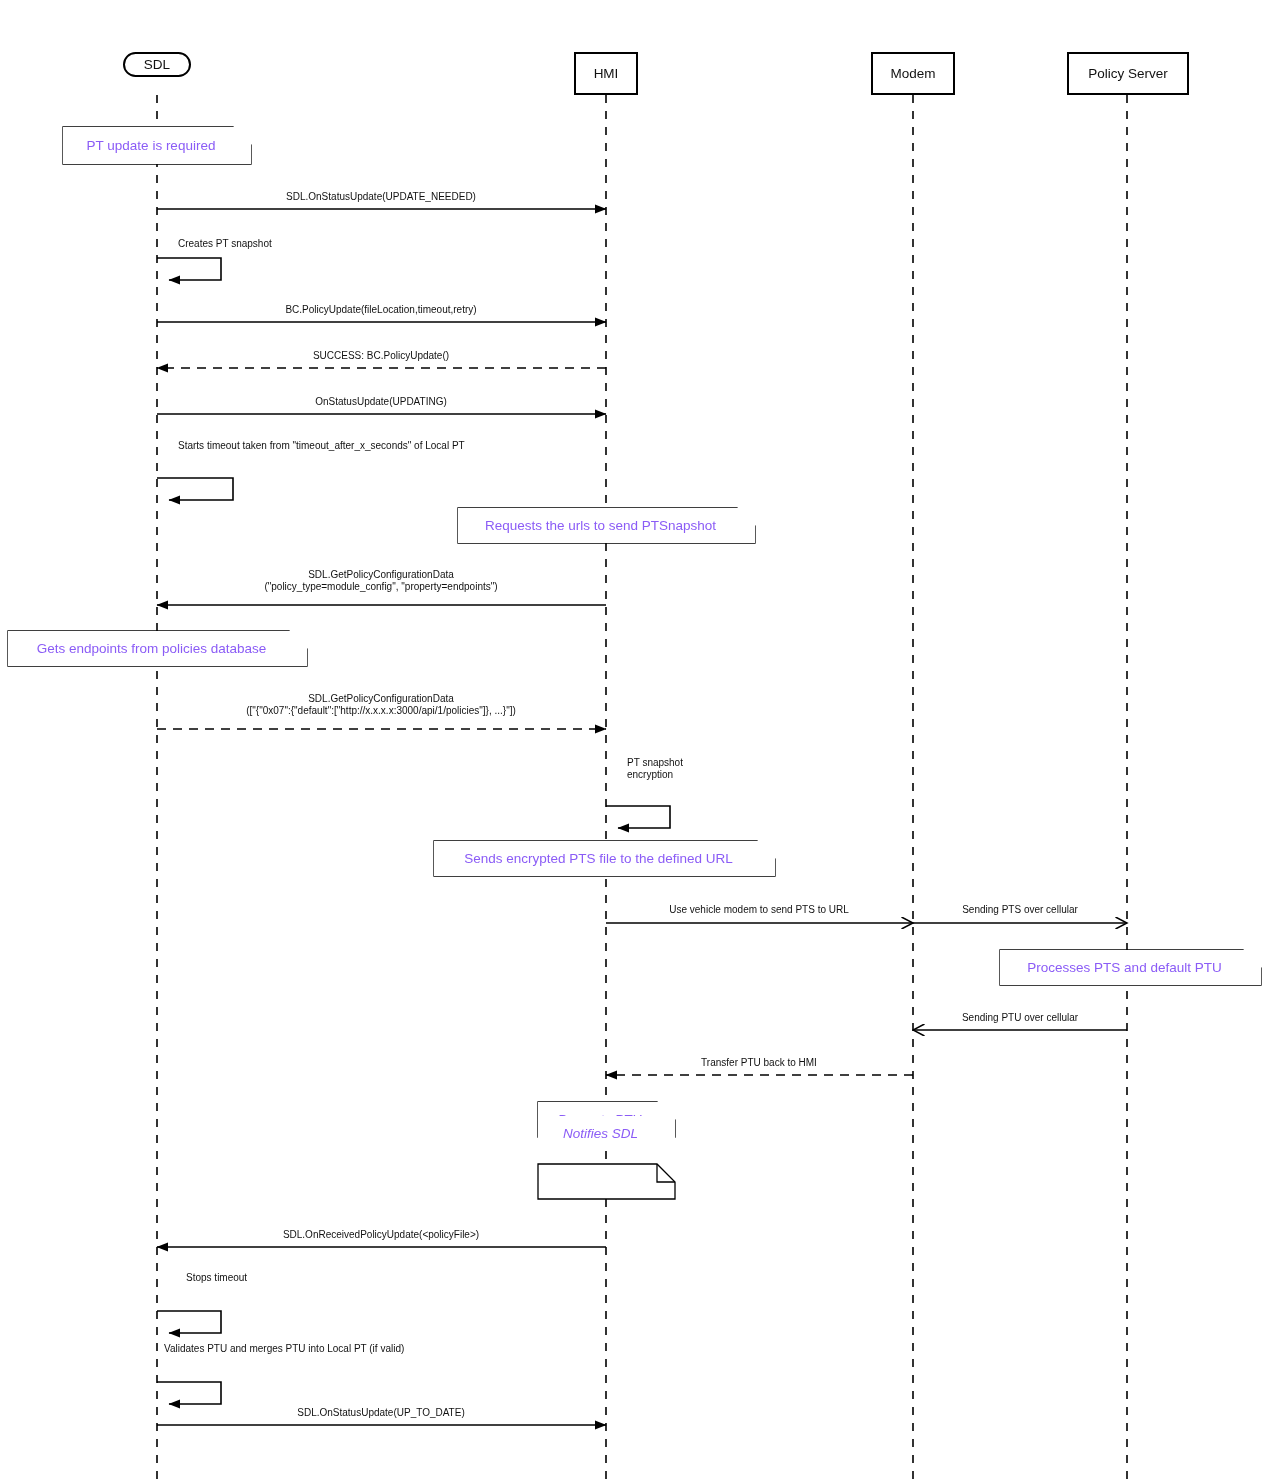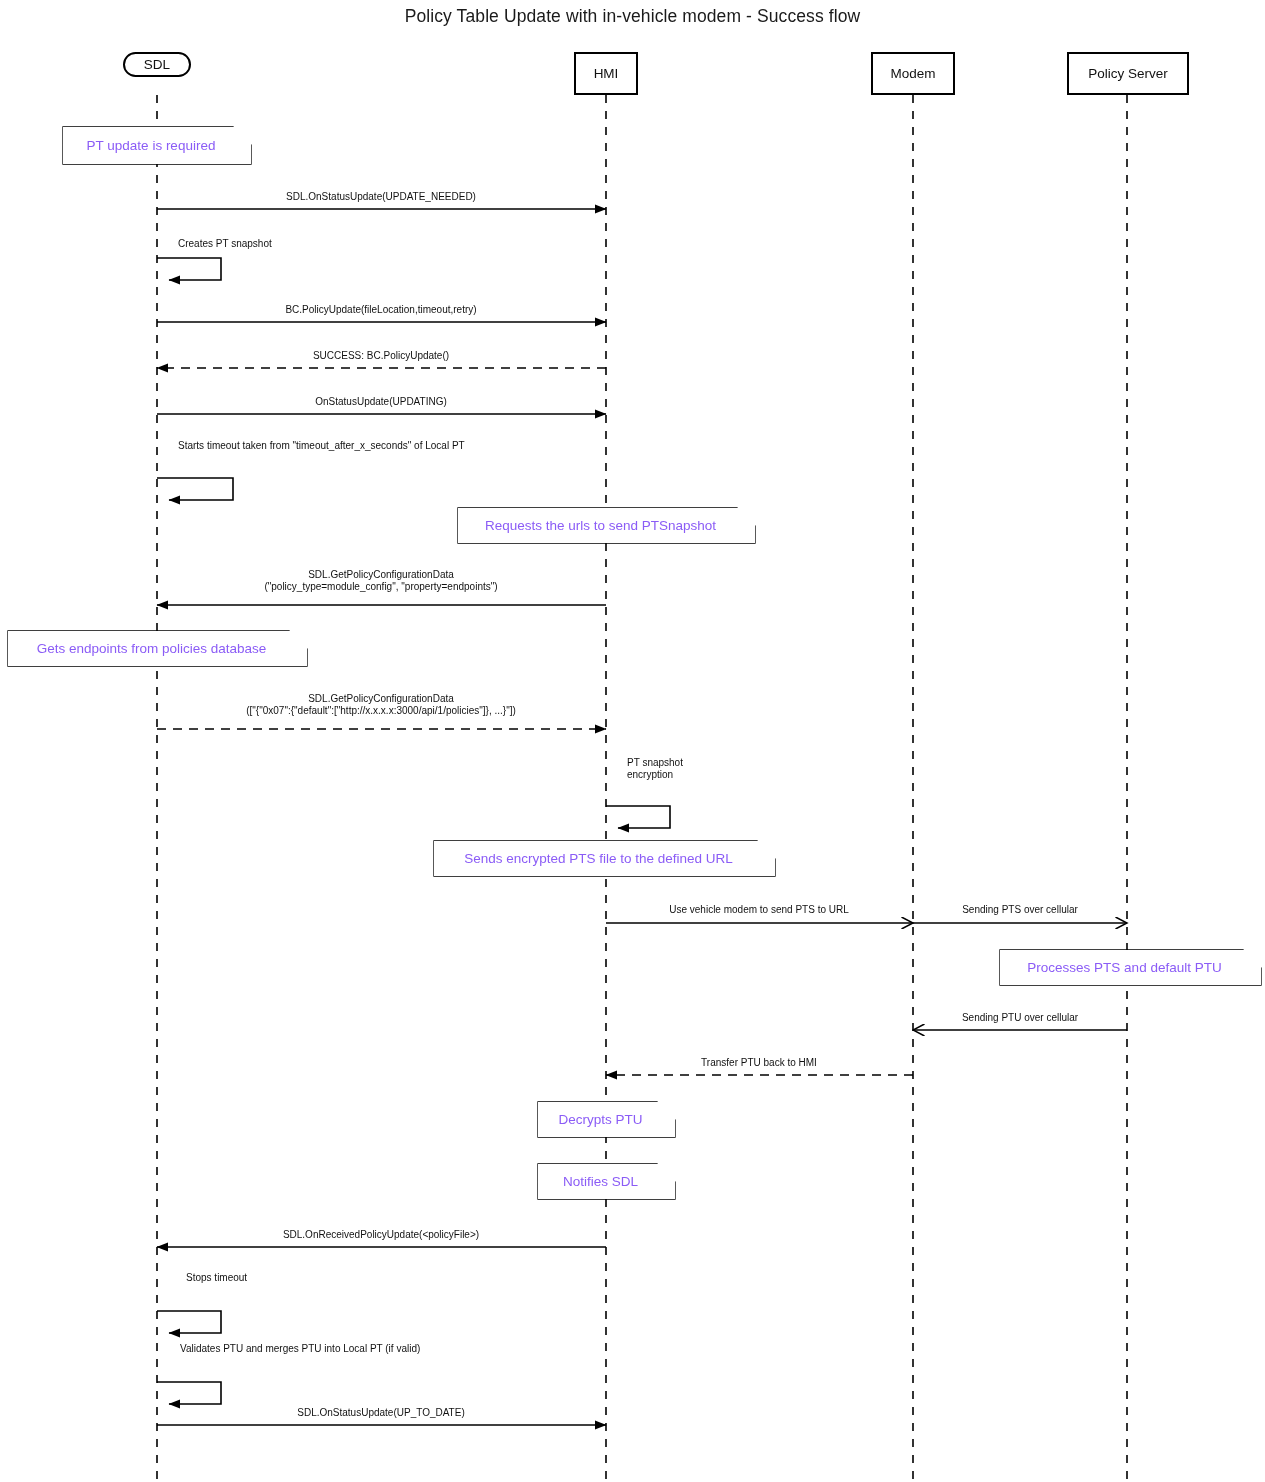--- a/index.html
+++ b/index.html
@@ -68,21 +68,20 @@
     z-index: 3;
   }
   .msg-label.center { text-align: center; }
   .msg-label.left { text-align: left; }
 </style>
 </head>
 <body>
 
 <div id="diagram-root">
 
-  <div id="title">Policy Table Update with in-vehicle modem - Success flow</div>
 
   <svg id="canvas" xmlns="http://www.w3.org/2000/svg">
     <defs>
       <marker id="ah-filled-r" markerWidth="12" markerHeight="10" refX="11" refY="5" orient="auto" markerUnits="userSpaceOnUse">
         <path d="M0,0.4 L11.5,5 L0,9.6 Z" fill="#000"></path>
       </marker>
       <marker id="ah-filled-l" markerWidth="12" markerHeight="10" refX="11" refY="5" orient="auto" markerUnits="userSpaceOnUse">
         <path d="M0,0.4 L11.5,5 L0,9.6 Z" fill="#000"></path>
       </marker>
       <marker id="ah-open" markerWidth="14" markerHeight="12" refX="12.5" refY="6" orient="auto" markerUnits="userSpaceOnUse">
@@ -158,21 +157,21 @@
       </div>
       <div class="note" style="left: 434px; top: 841px; width: 341px; height: 35px;">
         <div class="note-text center">Sends encrypted PTS file to the defined URL</div>
       </div>
       <div class="note" style="left: 1000px; top: 950px; width: 261px; height: 35px;">
         <div class="note-text center">Processes PTS and default PTU</div>
       </div>
       <div class="note" style="left: 538px; top: 1102px; width: 137px; height: 35px;">
         <div class="note-text center">Decrypts PTU</div>
       </div>
-      <div class="note" style="left: 538px; top: 1164px; width: 137px; height: 35px;">
+      <div class="note" style="left: 538px; top: 1116px; width: 137px; height: 35px; font-style: italic;">
         <div class="note-text center">Notifies SDL</div>
       </div>
     </div>
   <div id="labels-layer">
       <div class="msg-label center" style="left: 61px; width: 640px; top: 191px;">SDL.OnStatusUpdate(UPDATE_NEEDED)</div>
       <div class="msg-label left" style="left: 178px; top: 238px;">Creates PT snapshot</div>
       <div class="msg-label center" style="left: 61px; width: 640px; top: 304px;">BC.PolicyUpdate(fileLocation,timeout,retry)</div>
       <div class="msg-label center" style="left: 61px; width: 640px; top: 350px;">SUCCESS: BC.PolicyUpdate()</div>
       <div class="msg-label center" style="left: 61px; width: 640px; top: 396px;">OnStatusUpdate(UPDATING)</div>
       <div class="msg-label left" style="left: 178px; top: 440px;">Starts timeout taken from "timeout_after_x_seconds" of Local PT</div>
@@ -181,17 +180,17 @@
       <div class="msg-label center" style="left: 61px; width: 640px; top: 693px;">SDL.GetPolicyConfigurationData
 (["{"0x07":{"default":["http://x.x.x.x:3000/api/1/policies"]}, ...}"])</div>
       <div class="msg-label left" style="left: 627px; top: 757px;">PT snapshot
 encryption</div>
       <div class="msg-label center" style="left: 439px; width: 640px; top: 904px;">Use vehicle modem to send PTS to URL</div>
       <div class="msg-label center" style="left: 700px; width: 640px; top: 904px;">Sending PTS over cellular</div>
       <div class="msg-label center" style="left: 700px; width: 640px; top: 1012px;">Sending PTU over cellular</div>
       <div class="msg-label center" style="left: 439px; width: 640px; top: 1057px;">Transfer PTU back to HMI</div>
       <div class="msg-label center" style="left: 61px; width: 640px; top: 1229px;">SDL.OnReceivedPolicyUpdate(&lt;policyFile&gt;)</div>
       <div class="msg-label left" style="left: 186px; top: 1272px;">Stops timeout</div>
-      <div class="msg-label left" style="left: 180px; top: 1343px;">Validates PTU and merges PTU into Local PT (if valid)</div>
+      <div class="msg-label left" style="left: 164px; top: 1343px;">Validates PTU and merges PTU into Local PT (if valid)</div>
       <div class="msg-label center" style="left: 61px; width: 640px; top: 1407px;">SDL.OnStatusUpdate(UP_TO_DATE)</div>
     </div>
 
 </div>
 
 </body></html>

